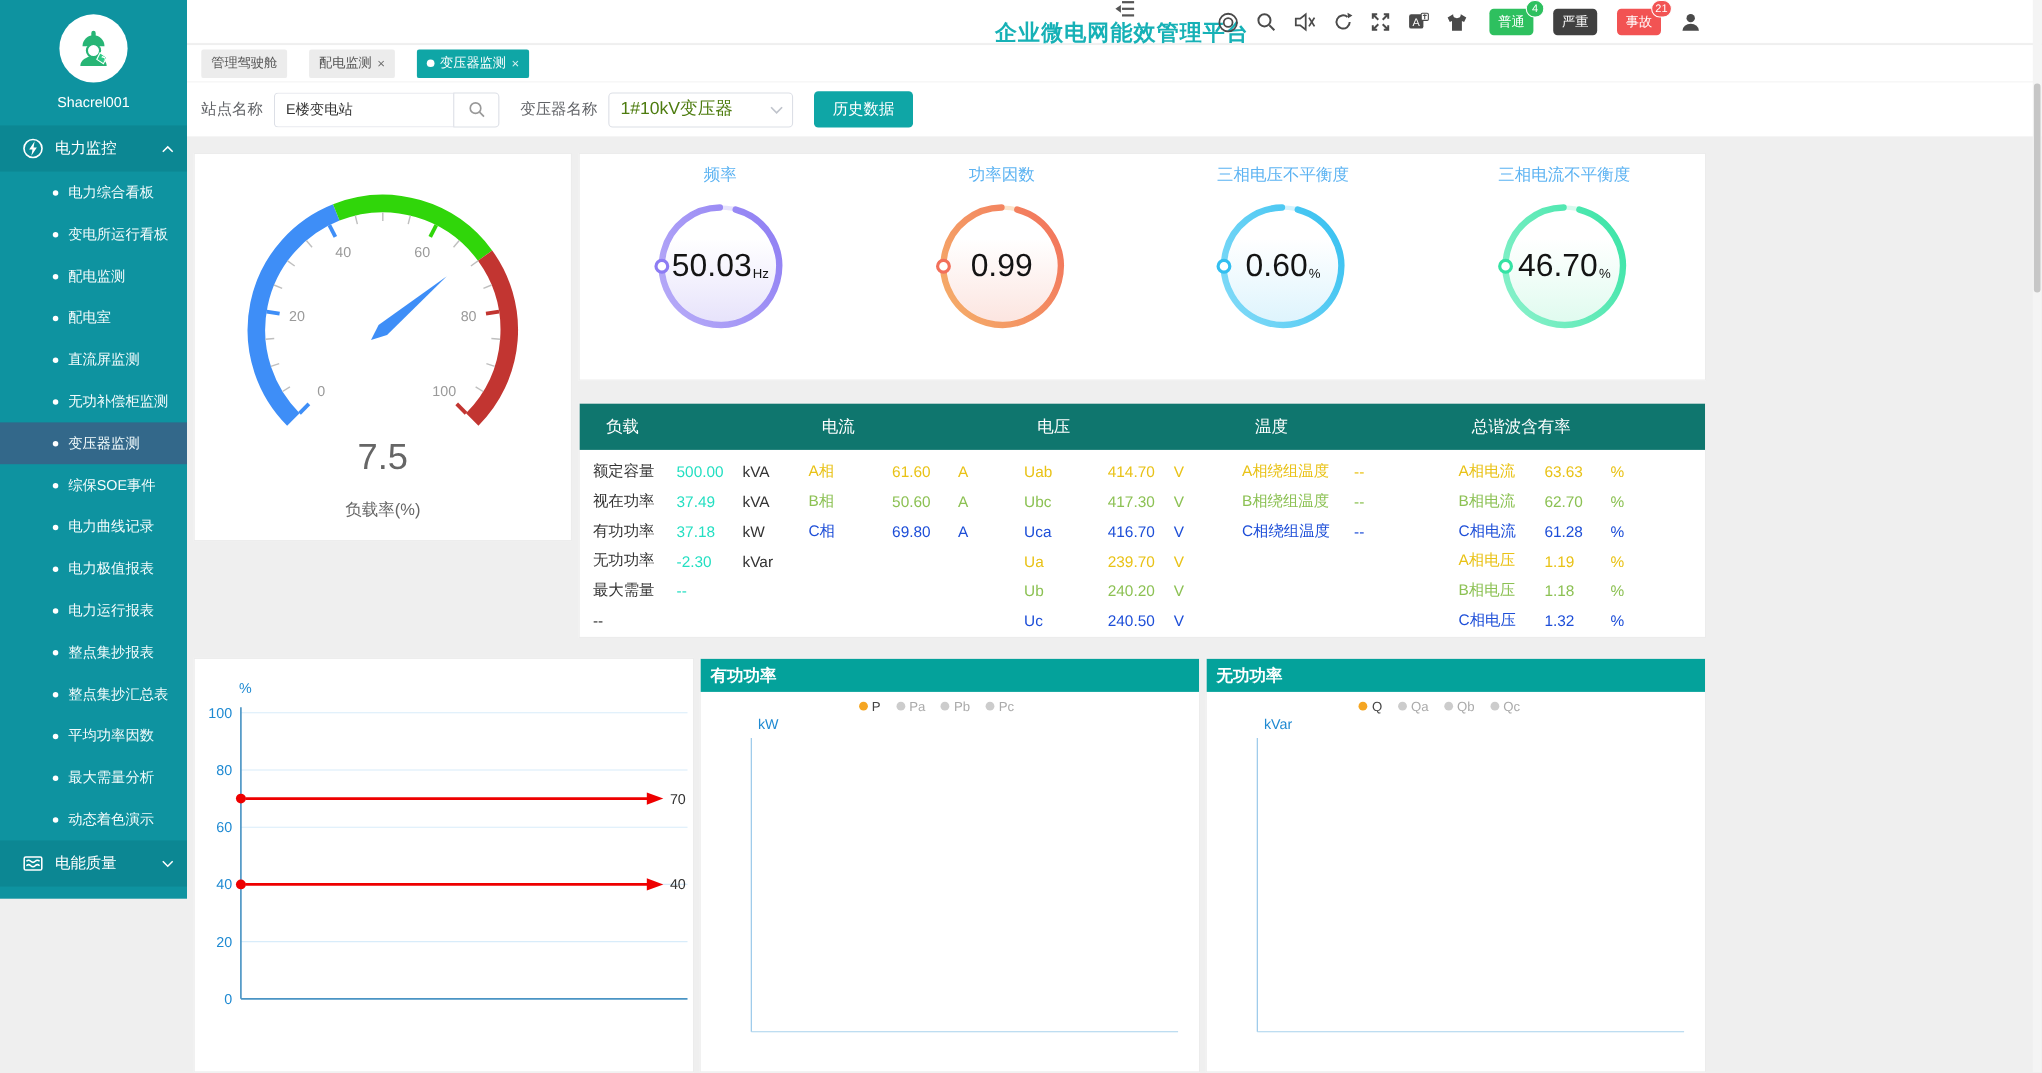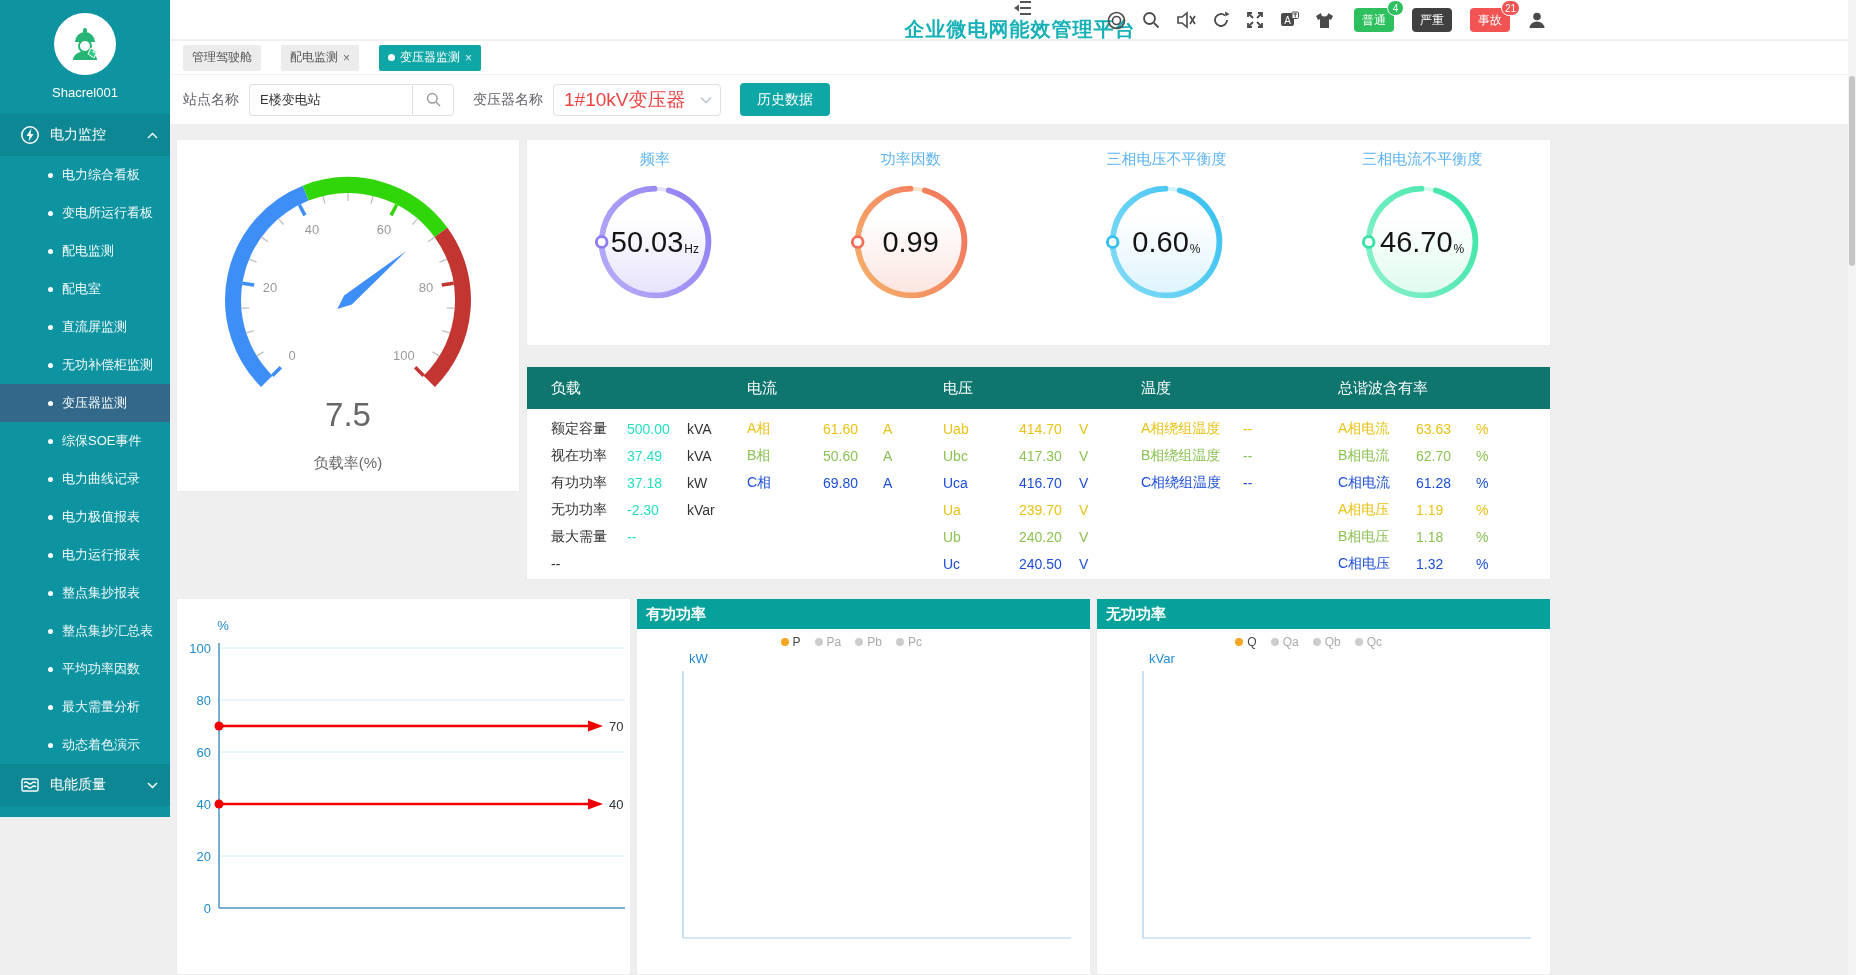--- a/index.html
+++ b/index.html
@@ -54,21 +54,21 @@
     background:#fff; display:flex; align-items:center; }
   .flabel { color:#606266; font-size:14px; margin-left:13px; }
   .igroup { display:flex; margin-left:10px; }
   .igroup input { width:163px; height:32px; border:1px solid #dcdfe6;
     border-right:none; border-radius:4px 0 0 4px; padding:0 10px; font-size:13px;
     color:#333; outline:none; font-family:inherit; }
   .sbtn { width:42px; height:32px; border:1px solid #dcdfe6; border-radius:0 4px 4px 0;
     background:#fff; display:flex; align-items:center; justify-content:center; cursor:pointer; }
   .selectbox { width:168px; height:32px; border:1px solid #dcdfe6; border-radius:4px;
     margin-left:10px; display:flex; align-items:center; padding:0 8px 0 10px;
-    font-size:19px; color:#ef4444; cursor:pointer; }
+    font-size:16px; color:#4d7c0f; cursor:pointer; }
   .selectbox .caret { margin-left:auto; display:inline-flex; }
   .hbtn { height:33px; padding:0 17px; background:#0fa6a6; color:#fff; border:none;
     border-radius:4px; font-size:14px; margin-left:19px; cursor:pointer; font-family:inherit; }
 
   
   .panel { position:absolute; background:#fff; border:1px solid #ececec; }
   .p-gauge { left:176px; top:139px; width:344px; height:353px; text-align:center; }
   .gauge-label { color:#666; font-size:15px; margin-top:-6px; }
   .p-kpi { left:526px; top:139px; width:1025px; height:207px; display:flex; }
   .kcol { flex:1; text-align:center; padding-top:10px; }
@@ -77,21 +77,21 @@
   .kval { position:absolute; inset:0; display:flex; align-items:center;
     justify-content:center; }
   .kval .v { font-size:29px; color:#141414; }
   .kval .u { font-size:12px; color:#141414; margin-top:14px; margin-left:1px; }
 
   .p-table { left:526px; top:366px; width:1025px; height:214px; font-size:14px; }
   .thead { height:42px; background:#0f766e; display:grid;
     grid-template-columns:196px 196px 198px 197px auto; align-items:center;
     padding-left:24px; color:#fff; font-size:15px; }
   .tbody { display:grid; grid-template-columns:196px 196px 198px 197px auto;
-    padding:6px 0 0 24px; }
+    padding:6px 0 0 12px; }
   .trow { height:27px; display:flex; align-items:center; white-space:nowrap; }
   .tl { display:inline-block; min-width:70px; }
   .tv { display:inline-block; min-width:56px; margin-left:6px; }
   .tu { margin-left:4px; }
   .col-3 .tl { min-width:96px; }
   .col-4 .tl { min-width:72px; }
   .c-plain .tl, .c-plain .tv, .c-plain .tu { color:#333; }
   .c-mint .tl { color:#333; } .c-mint .tv { color:#23dfc2; } .c-mint .tu { color:#333; }
   .c-yellow .tl,.c-yellow .tv,.c-yellow .tu { color:#e9c216; }
   .c-green .tl,.c-green .tv,.c-green .tu { color:#8cc153; }

